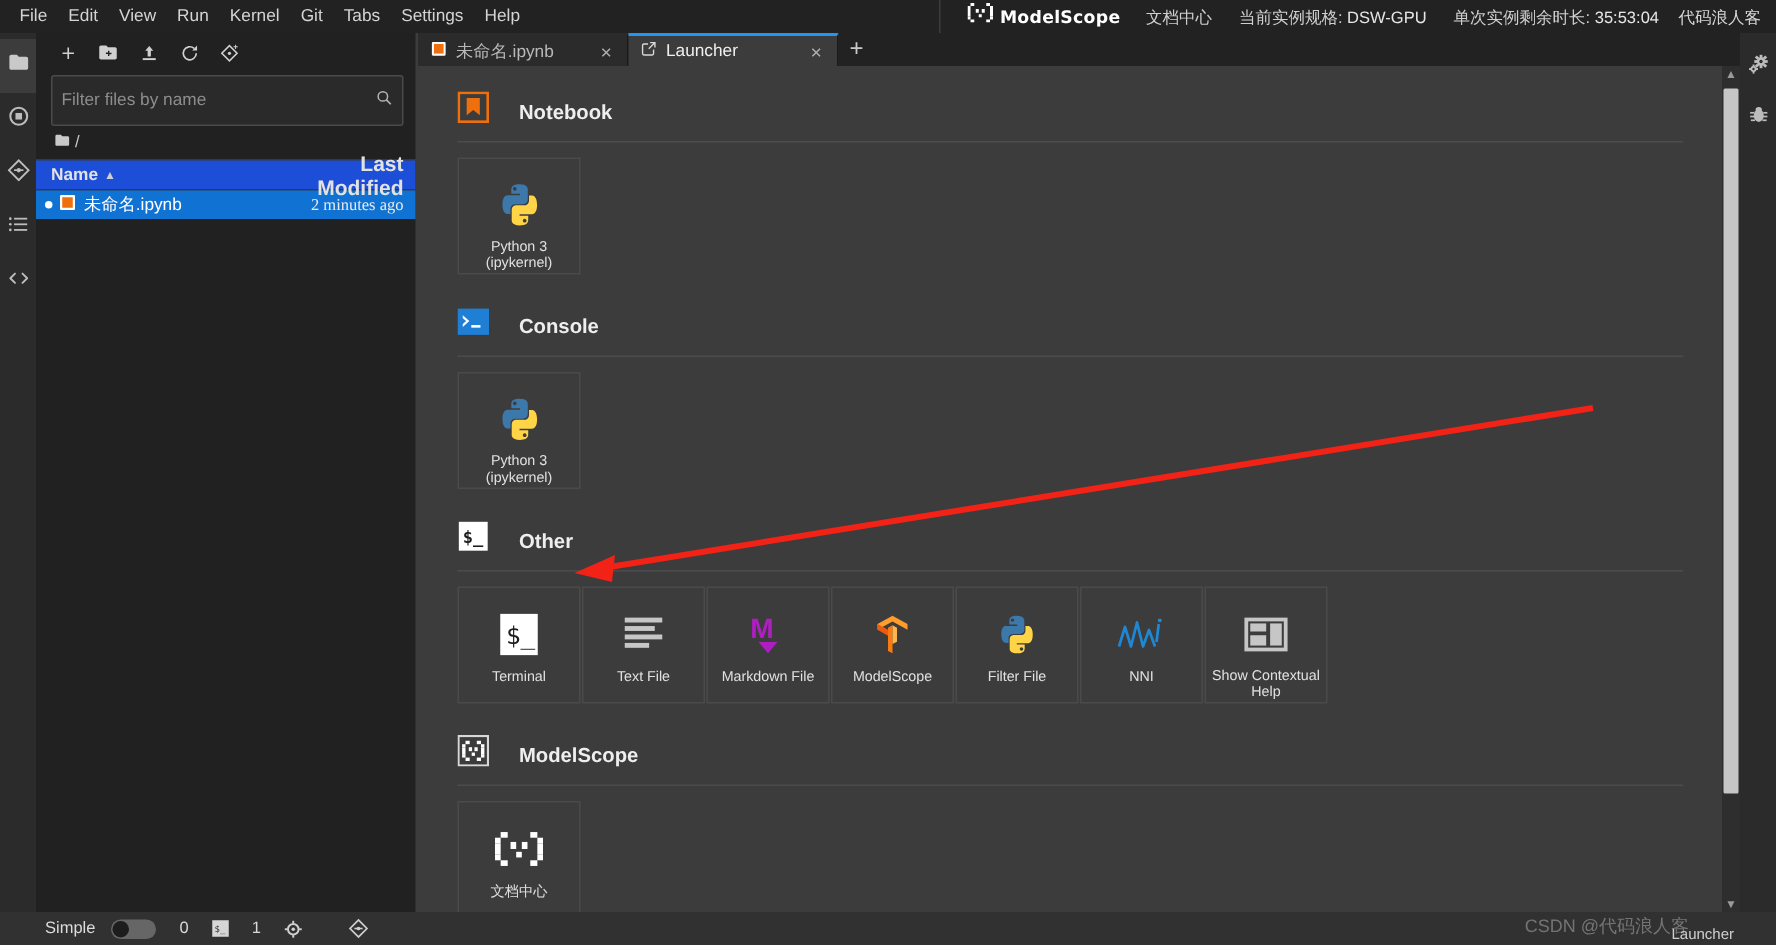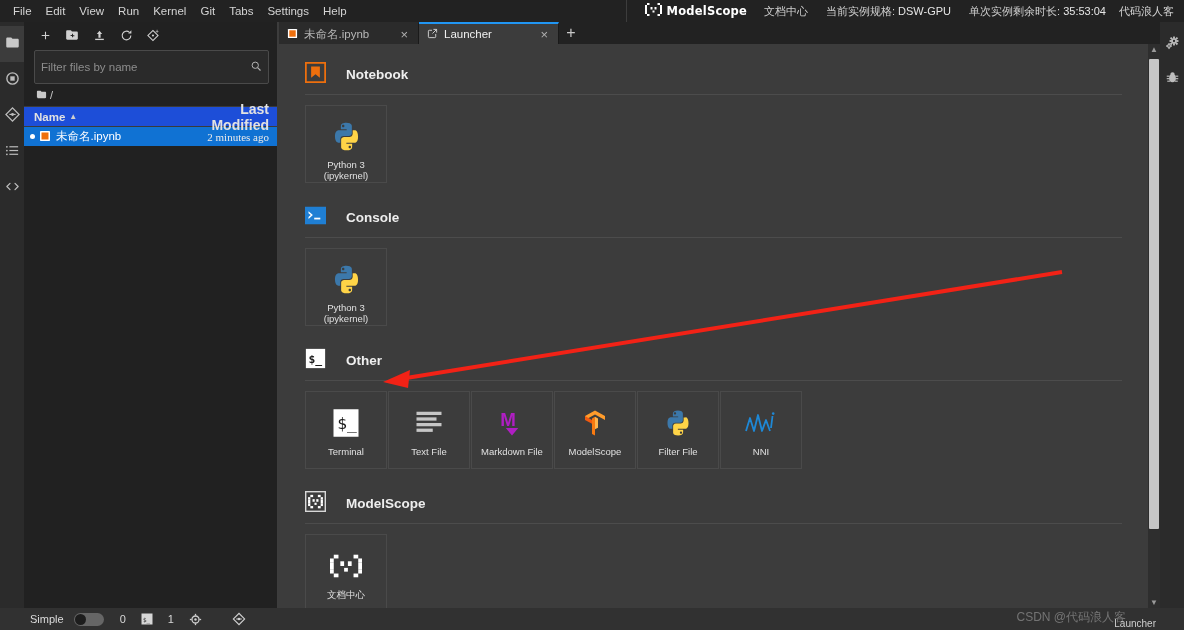--- a/index.html
+++ b/index.html
@@ -506,20 +506,31 @@
           <div class="card-ico">
             <svg width="32" height="26" viewBox="0 0 32 24">
               <polyline points="1,20 5,7 9,20 13,4 17,20 21,9 25,20" fill="none" stroke="#1e88d6" stroke-width="1.8" stroke-linejoin="round"></polyline>
               <line x1="27.5" y1="5" x2="26" y2="17" stroke="#1e88d6" stroke-width="1.8"></line>
               <circle cx="28.2" cy="2.6" r="1.3" fill="#1e88d6"></circle>
             </svg>
           </div>
           <div class="card-lbl">NNI</div>
         </div>
 
+        <div class="card">
+          <div class="card-ico">
+            <svg width="30" height="30" viewBox="0 0 24 24">
+              <rect x="1.5" y="4" width="21" height="16" fill="none" stroke="#c6c6c6" stroke-width="2"></rect>
+              <rect x="3.6" y="6.1" width="8.5" height="4.3" fill="#c6c6c6"></rect>
+              <rect x="3.6" y="12.4" width="8.5" height="5.5" fill="#c6c6c6"></rect>
+              <rect x="14.2" y="6.1" width="6.2" height="11.8" fill="#c6c6c6"></rect>
+            </svg>
+          </div>
+          <div class="card-lbl">Show Contextual Help</div>
+        </div>
 
       </div>
     </div>
 
     <div class="lsection">
       <div class="lsec-head">
         <span>
           <svg width="21" height="21" viewBox="0 0 24 24">
             <rect x="0.8" y="0.8" width="22.4" height="22.4" fill="none" stroke="#d8d8d8" stroke-width="1.6"></rect>
             <g fill="#ffffff">

